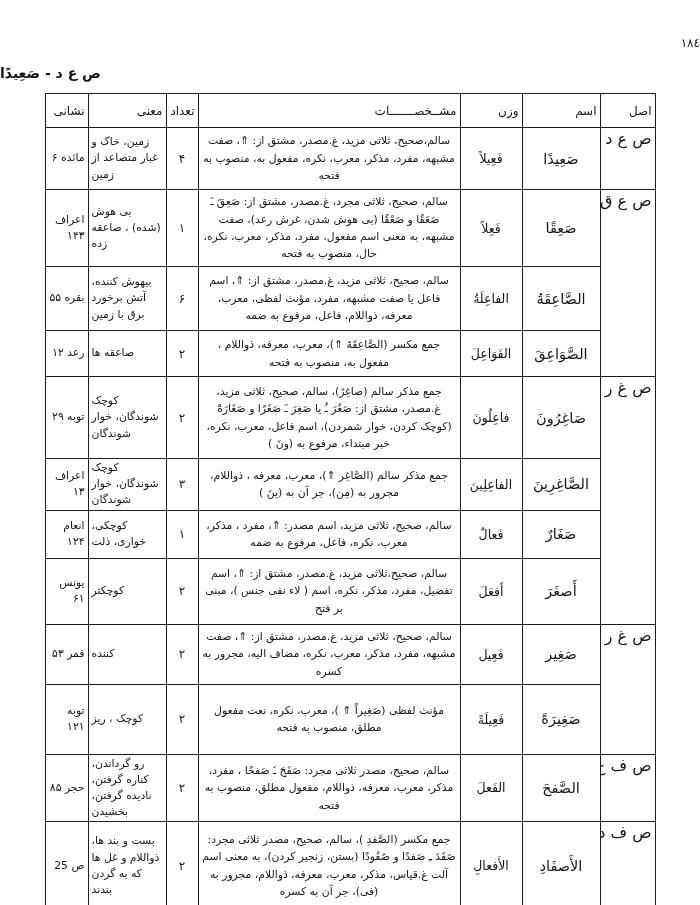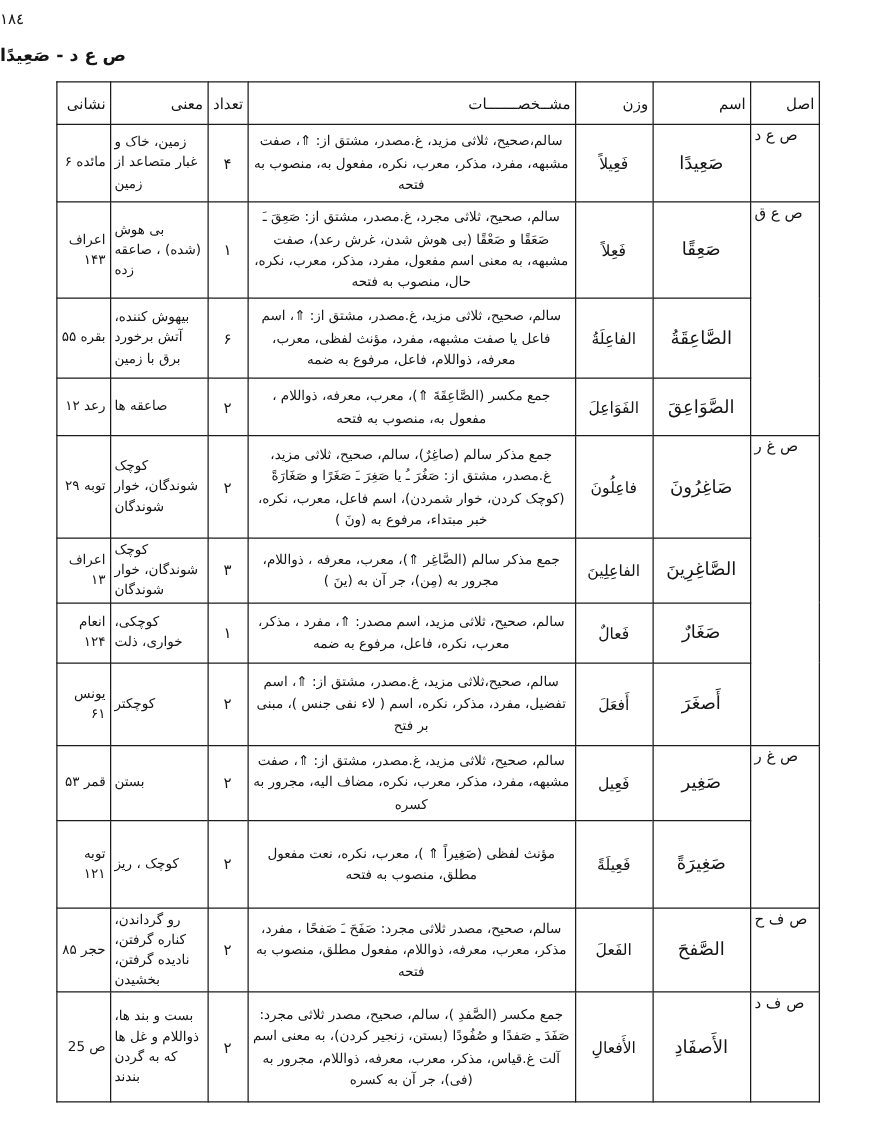--- a/index.html
+++ b/index.html
@@ -1,31 +1,31 @@
 <!DOCTYPE html>
 <html lang="fa"><head>
 <meta charset="utf-8">
 <style>
   html,body{margin:0;padding:0;}
   .page{
     width:700px;height:905px;background:#ffffff;color:#151515;
     font-family:"DejaVu Sans","Liberation Sans",sans-serif;
     position:relative;overflow:hidden;
   }
-  .page-number{ text-align:left;padding-top:8px;font-size:12px;direction:rtl; }
+  .page-number{ text-align:right;padding-top:36px;font-size:12px;direction:rtl; }
   .page-title{ text-align:left;margin-top:15px;font-size:14px;direction:rtl;font-weight:bold;}
   table.main{
     border-collapse:collapse;margin:12px auto 0;direction:rtl;table-layout:fixed;
     width:610px;
   }
   table.main td, table.main th{
     border:1.5px solid #1c1c1c;padding:1px 3px;overflow:hidden;
   }
   th{font-weight:normal;font-size:12px;text-align:right;vertical-align:middle;}
-  td.asl{vertical-align:top;text-align:left;padding-top:9px;font-size:12px;white-space:nowrap;}
+  td.asl{vertical-align:top;text-align:right;padding-top:9px;font-size:16px;white-space:nowrap;}
   td.ism{text-align:center;vertical-align:middle;font-size:14.5px;}
   td.vazn{text-align:center;vertical-align:middle;font-size:12.5px;}
   td.specs{text-align:center;vertical-align:middle;font-size:10.8px;line-height:1.62;padding:3px 7px;}
   td.tedad{text-align:center;vertical-align:middle;font-size:12px;}
   td.mani{text-align:left;vertical-align:middle;font-size:10.8px;line-height:1.5;padding:2px 4px;}
   td.neshani{text-align:right;vertical-align:middle;font-size:10.8px;line-height:1.5;padding:2px 2px;}
   tr.hr{height:34px;}
   tr.r1{height:62px;} tr.r2{height:77px;} tr.r3{height:64px;} tr.r4{height:46px;}
   tr.r5{height:82px;} tr.r6{height:46px;} tr.r7{height:48px;} tr.r8{height:66px;}
   tr.r9{height:60px;} tr.r10{height:70px;} tr.r11{height:56px;} tr.r12{height:88px;}
@@ -132,21 +132,21 @@
       <td class="mani">كوچكتر</td>
       <td class="neshani">يونس ۶۱</td>
     </tr>
 
     <tr class="r9">
       <td class="asl" rowspan="2">ص غ ر</td>
       <td class="ism">صَغِير</td>
       <td class="vazn">فَعِيل</td>
       <td class="specs">سالم، صحيح، ثلاثى مزيد، غ.مصدر، مشتق از: ⇑، صفت مشبهه، مفرد، مذكر، معرب، نكره، مضاف اليه، مجرور به كسره</td>
       <td class="tedad">۲</td>
-      <td class="mani">بستن</td>
+      <td class="mani">كننده</td>
       <td class="neshani">قمر ۵۳</td>
     </tr>
 
     <tr class="r10">
       <td class="ism">صَغِيرَةً</td>
       <td class="vazn">فَعِيلَةً</td>
       <td class="specs">مؤنث لفظى (صَغِيراً ⇑ )، معرب، نكره، نعت مفعول مطلق، منصوب به فتحه</td>
       <td class="tedad">۲</td>
       <td class="mani">كوچک ، ريز</td>
       <td class="neshani">توبه ۱۲۱</td>

